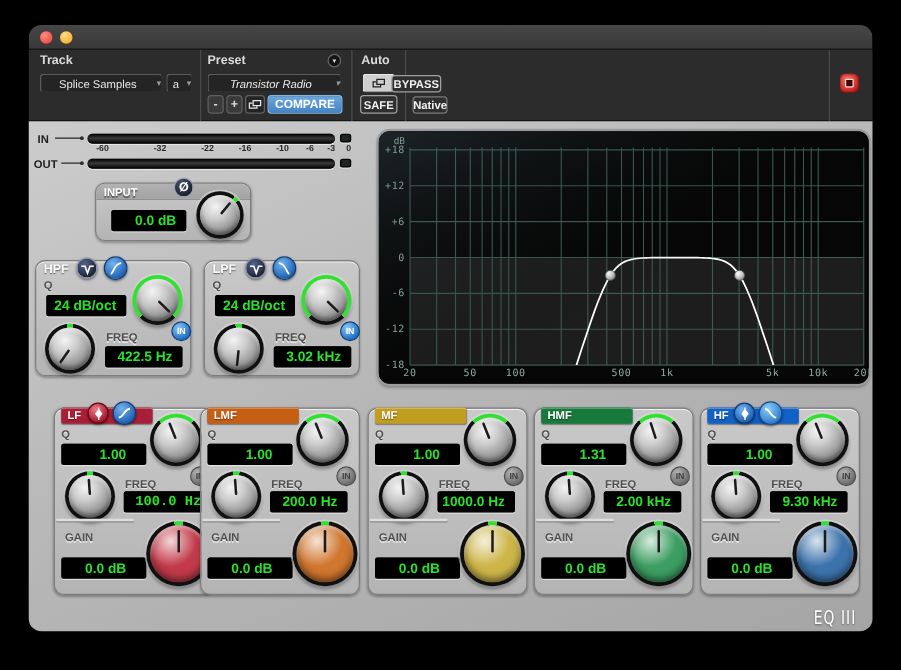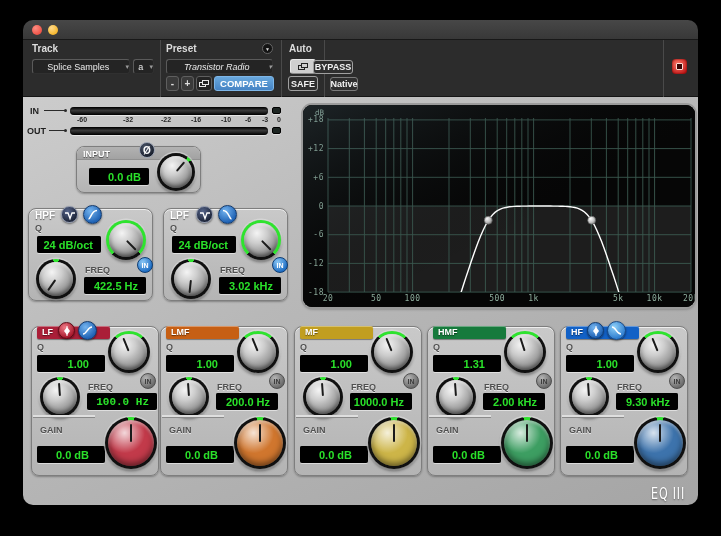--- a/index.html
+++ b/index.html
@@ -349,21 +349,21 @@
             <text x="21" y="10" text-anchor="end" font-size="7.5" fill="#8fae9e" font-family="DejaVu Sans Mono, monospace">dB</text>
             <g clip-path="url(#plot)">
               <path d="M25.0,608.0L27.4,600.3L29.8,592.6L32.3,585.0L34.7,577.3L37.1,569.7L39.5,562.0L41.9,554.4L44.4,546.7L46.8,539.1L49.2,531.4L51.6,523.8L54.0,516.1L56.5,508.5L58.9,500.8L61.3,493.2L63.7,485.5L66.1,477.8L68.6,470.2L71.0,462.5L73.4,454.9L75.8,447.2L78.2,439.6L80.7,431.9L83.1,424.3L85.5,416.6L87.9,409.0L90.3,401.3L92.8,393.7L95.2,386.0L97.6,378.4L100.0,370.7L102.4,363.0L104.9,355.4L107.3,347.7L109.7,340.1L112.1,332.4L114.5,324.8L117.0,317.1L119.4,309.5L121.8,301.8L124.2,294.2L126.6,286.5L129.1,278.9L131.5,271.2L133.9,263.6L136.3,255.9L138.7,248.3L141.2,240.6L143.6,233.0L146.0,225.3L148.4,217.7L150.8,210.1L153.3,202.5L155.7,194.9L158.1,187.3L160.5,179.8L162.9,172.4L165.4,165.0L167.8,157.8L170.2,150.7L172.6,143.9L175.0,137.4L177.5,131.3L179.9,125.7L182.3,120.7L184.7,116.3L187.1,112.7L189.6,109.7L192.0,107.4L194.4,105.6L196.8,104.3L199.2,103.4L201.7,102.7L204.1,102.2L206.5,101.8L208.9,101.6L211.3,101.4L213.8,101.3L216.2,101.2L218.6,101.1L221.0,101.1L223.4,101.1L225.9,101.0L228.3,101.0L230.7,101.0L233.1,101.0L235.5,101.0L238.0,101.0L240.4,101.0L242.8,101.0L245.2,101.0L247.6,101.0L250.1,101.1L252.5,101.1L254.9,101.1L257.3,101.2L259.7,101.3L262.2,101.4L264.6,101.5L267.0,101.8L269.4,102.1L271.8,102.5L274.3,103.2L276.7,104.1L279.1,105.4L281.5,107.0L283.9,109.3L286.4,112.1L288.8,115.6L291.2,119.8L293.6,124.7L296.0,130.2L298.5,136.2L300.9,142.7L303.3,149.4L305.7,156.5L308.1,163.7L310.6,171.0L313.0,178.4L315.4,185.9L317.8,193.5L320.2,201.1L322.7,208.7L325.1,216.3L327.5,223.9L329.9,231.5L332.3,239.2L334.8,246.8L337.2,254.5L339.6,262.1L342.0,269.8L344.4,277.4L346.9,285.1L349.3,292.7L351.7,300.4L354.1,308.0L356.5,315.7L359.0,323.3L361.4,331.0L363.8,338.6L366.2,346.3L368.6,353.9L371.1,361.6L373.5,369.3L375.9,376.9L378.3,384.6L380.7,392.2L383.2,399.9L385.6,407.5L388.0,415.2" fill="none" stroke="#ffffff" stroke-width="1.4"></path>
             </g>
             <circle cx="185.3" cy="115.3" r="4" fill="url(#dotg)" stroke="#555" stroke-width="0.6"></circle>
             <circle cx="288.7" cy="115.3" r="4" fill="url(#dotg)" stroke="#555" stroke-width="0.6"></circle>
             <rect x="0" y="0" width="392" height="202" fill="url(#glare)" pointer-events="none"></rect>
           </svg>
     </div>
 
-    <div class="group" style="left: 8px; top: 229px; width: 128px; height: 150px; --strip: #aa1f38; --band: #c23a4a;">
+    <div class="group" style="left: 20px; top: 229px; width: 128px; height: 150px; --strip: #aa1f38; --band: #c23a4a;">
       <div class="band-strip">
             <span>LF</span>
           </div>
       <div class="shape-btn sb-red" style="left:26px;top:-5px;width:17px;height:17px;">
         <svg width="12" height="12" viewBox="0 0 12 12">
               <path d="M6,1 L6,11" stroke="#fff" stroke-width="1"></path>
               <path d="M6,2 L9,6 L6,10 L3,6 Z" fill="#fff"></path>
             </svg>
       </div>
       <div class="shape-btn sb-blue" style="left:46px;top:-6px;width:19px;height:19px;">

